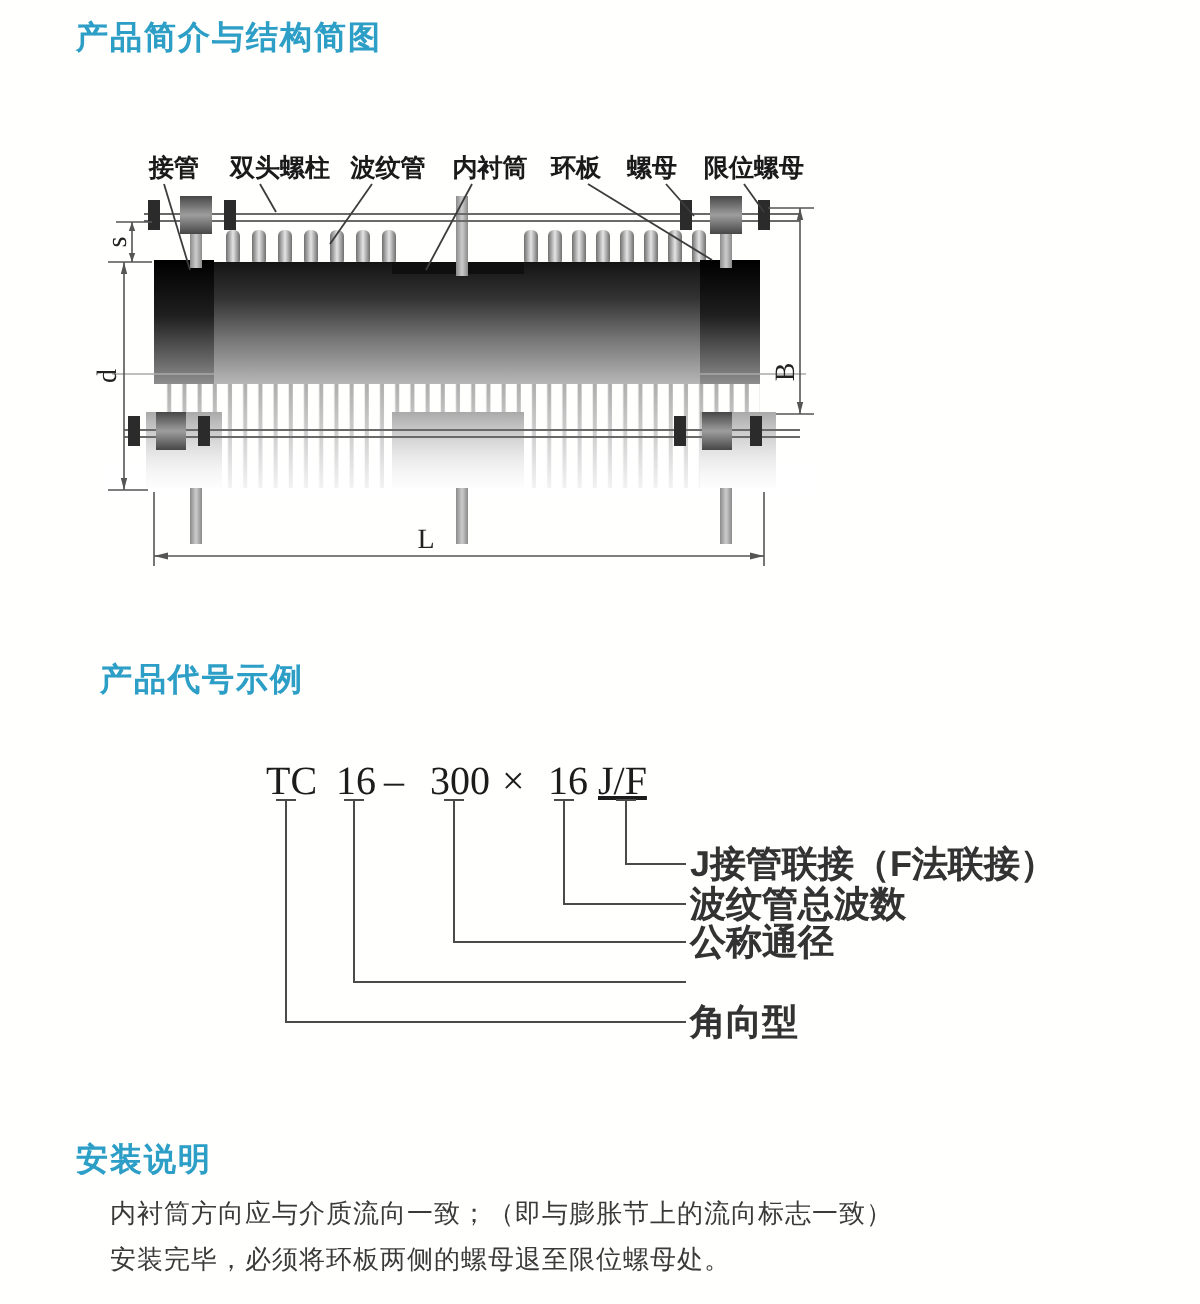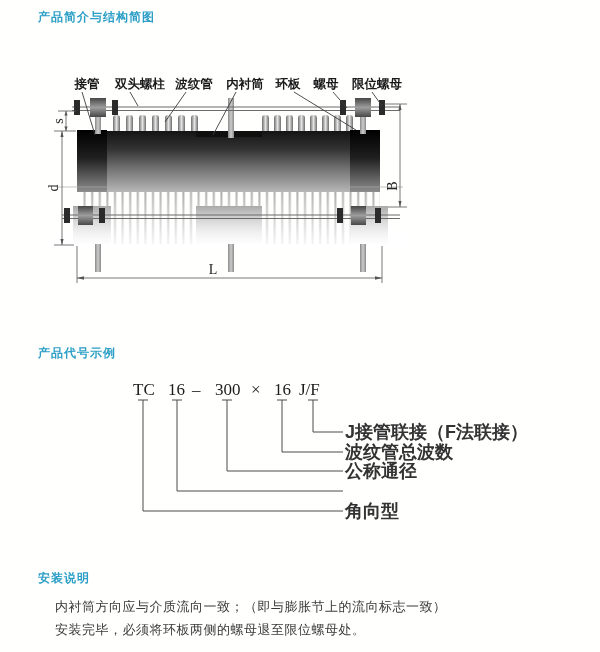--- a/index.html
+++ b/index.html
@@ -10,37 +10,37 @@
   }
   html,body{margin:0;padding:0;}
   body{
     width:600px;height:652px;background:#fffffe;
     font-family:"Liberation Sans","DejaVu Sans",sans-serif;
     position:relative;overflow:hidden;
   }
   .page{position:absolute;inset:0;}
   .sec-title{
     position:absolute;left:38px;
-    font-size:12px;font-weight:bold;color:var(--accent);
+    font-size:16px;font-weight:bold;color:var(--accent);
     letter-spacing:1px;
   }
   #title-intro{top:9px;}
-  #title-code{top:345px;}
+  #title-code{top:330px;margin-left:12px;}
   #title-install{top:570px;font-family:Liberation Mono, monospace;}
   svg{position:absolute;overflow:visible;}
   svg text{font-family:"Liberation Sans","DejaVu Sans",sans-serif;}
   .part-label{font-size:12.5px;font-weight:bold;fill:var(--text-dark);}
   .dim-label{font-family:"Liberation Serif","DejaVu Serif",serif;font-size:14px;fill:#222;}
   .leader{stroke:#3c3c3c;stroke-width:0.9;fill:none;}
   .dimline{stroke:var(--line);stroke-width:0.8;fill:none;}
   .rodline{stroke:#6a6a6a;stroke-width:1.1;}
   .code-part{
     position:absolute;top:380px;
     font-family:"Liberation Serif","DejaVu Serif",serif;
-    font-size:17px;color:#1c1c1c;white-space:nowrap;
+    font-size:20px;color:#1c1c1c;white-space:nowrap;
   }
   .code-anno{
     position:absolute;left:345px;
     font-size:18px;font-weight:bold;color:#333;
     line-height:16px;white-space:nowrap;
   }
   .install-line{
     position:absolute;left:55px;
     font-size:13px;color:var(--text-body);
     line-height:16px;letter-spacing:0.5px;white-space:nowrap;
@@ -214,21 +214,21 @@
   </svg>
 
   <div class="sec-title" id="title-code">产品代号示例</div>
 
   <span class="code-part" style="left:133px;">TC</span>
   <span class="code-part" style="left:168px;">16</span>
   <span class="code-part" style="left:192px;">–</span>
   <span class="code-part" style="left:215px;text-align:right;">300</span>
   <span class="code-part" style="left:251px;">×</span>
   <span class="code-part" style="left:274px;">16</span>
-  <span class="code-part" style="left:299px;">J/F</span>
+  <span class="code-part" style="left:299px;text-decoration:underline;">J/F</span>
 
   <svg id="code-leaders" style="left:130px;top:398px;" width="340" height="125" viewBox="0 0 340 125">
     <g stroke="#4a4a4a" stroke-width="1" fill="none">
       <line x1="8" y1="2" x2="18" y2="2"></line>
       <path d="M13 2 V113 H213"></path>
       <line x1="42" y1="2" x2="52" y2="2"></line>
       <path d="M47 2 V93 H213"></path>
       <line x1="92" y1="2" x2="102" y2="2"></line>
       <path d="M97 2 V73 H213"></path>
       <line x1="147" y1="2" x2="157" y2="2"></line>

